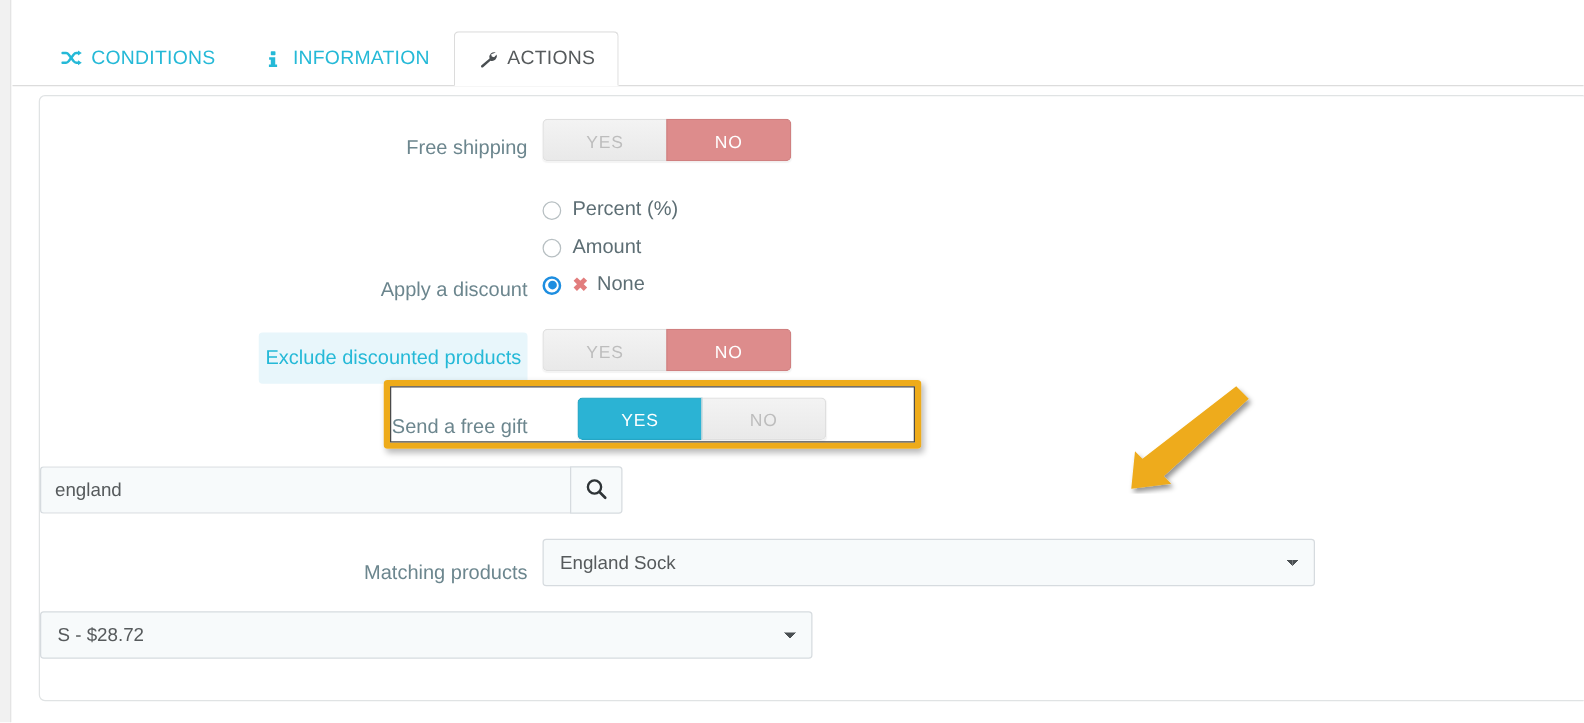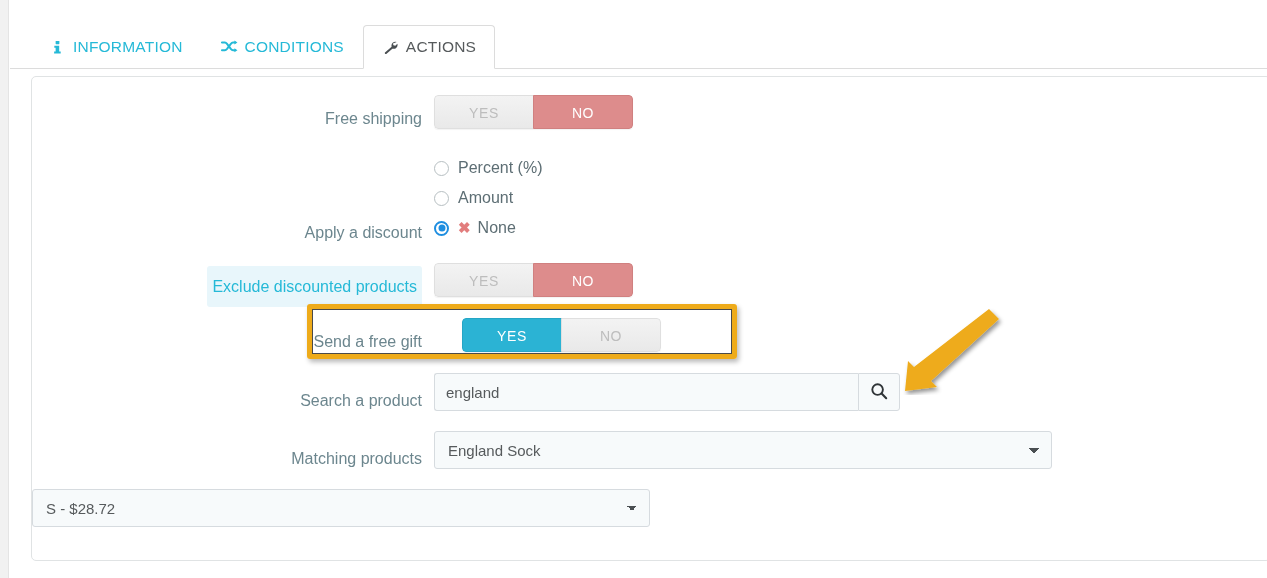--- a/index.html
+++ b/index.html
@@ -281,40 +281,40 @@
 
 <div id="page">
 
   <div class="page-gutter"></div>
 
   <div class="tabbar">
     <div class="tabs">
 
       <div class="tab">
         <span class="ticon">
-          <svg viewBox="0 0 16 16" width="15" height="15">
-            <rect x="6" y="1" width="4" height="3.4" rx="0.6" fill="#25b9d7"></rect>
-            <path d="M5.2 6.2h4.6v6.1h1.6v2.2H4.4v-2.2h1.6V8.3H4.6V6.2z" fill="#25b9d7"></path>
-          </svg>
-        </span>
-        <span>INFORMATION</span>
-      </div>
-
-      <div class="tab">
-        <span class="ticon">
           <svg viewBox="0 0 18 16" width="18" height="16">
             <path d="M1 3.2h3.1c1 0 1.6.5 2.3 1.4l4 5.4c.7.9 1.3 1.4 2.3 1.4h2.1" stroke="#25b9d7" stroke-width="2.1" fill="none" stroke-linecap="round"></path>
             <path d="M1 11.4h3.1c1 0 1.6-.5 2.3-1.4l4-5.4c.7-.9 1.3-1.4 2.3-1.4h2.1" stroke="#25b9d7" stroke-width="2.1" fill="none" stroke-linecap="round"></path>
             <path d="M14.2 1.1L17.4 3.2 14.2 5.3z" fill="#25b9d7"></path>
             <path d="M14.2 9.3L17.4 11.4 14.2 13.5z" fill="#25b9d7"></path>
           </svg>
         </span>
         <span>CONDITIONS</span>
       </div>
 
+      <div class="tab">
+        <span class="ticon">
+          <svg viewBox="0 0 16 16" width="15" height="15">
+            <rect x="6" y="1" width="4" height="3.4" rx="0.6" fill="#25b9d7"></rect>
+            <path d="M5.2 6.2h4.6v6.1h1.6v2.2H4.4v-2.2h1.6V8.3H4.6V6.2z" fill="#25b9d7"></path>
+          </svg>
+        </span>
+        <span>INFORMATION</span>
+      </div>
+
       <div class="tab active">
         <span class="ticon">
           <svg viewBox="0 0 16 16" width="15" height="15">
             <path d="M14.6 2.1a4.2 4.2 0 0 0-5.4 5.1L2.1 13.3a1.1 1.1 0 0 0 1.4 1.6l6.5-5.7a4.2 4.2 0 0 0 5.3-5.3l-2.2 2.2-2-.5-.5-2z" fill="#4a4f52"></path>
           </svg>
         </span>
         <span>ACTIONS</span>
       </div>
 
     </div>
@@ -376,21 +376,20 @@
             <div class="hl-inner"></div>
             <div class="switch">
               <div class="opt on-yes">YES</div>
               <div class="opt off">NO</div>
             </div>
           </div>
         </div>
       </div>
 
       <div class="row" style="margin-bottom:20px;">
-        <div class="lbl">Search a product</div>
         <div class="ctl">
           <div class="search-group">
             <input class="search-input" type="text" value="england" style="">
             <button class="search-btn">
               <span>
                 <svg viewBox="0 0 18 18" width="18" height="18">
                   <circle cx="7.6" cy="7.6" r="5.3" stroke="#2f3437" stroke-width="1.9" fill="none"></circle>
                   <line x1="11.6" y1="11.6" x2="16.2" y2="16.2" stroke="#2f3437" stroke-width="2.1" stroke-linecap="round"></line>
                 </svg>
               </span>

